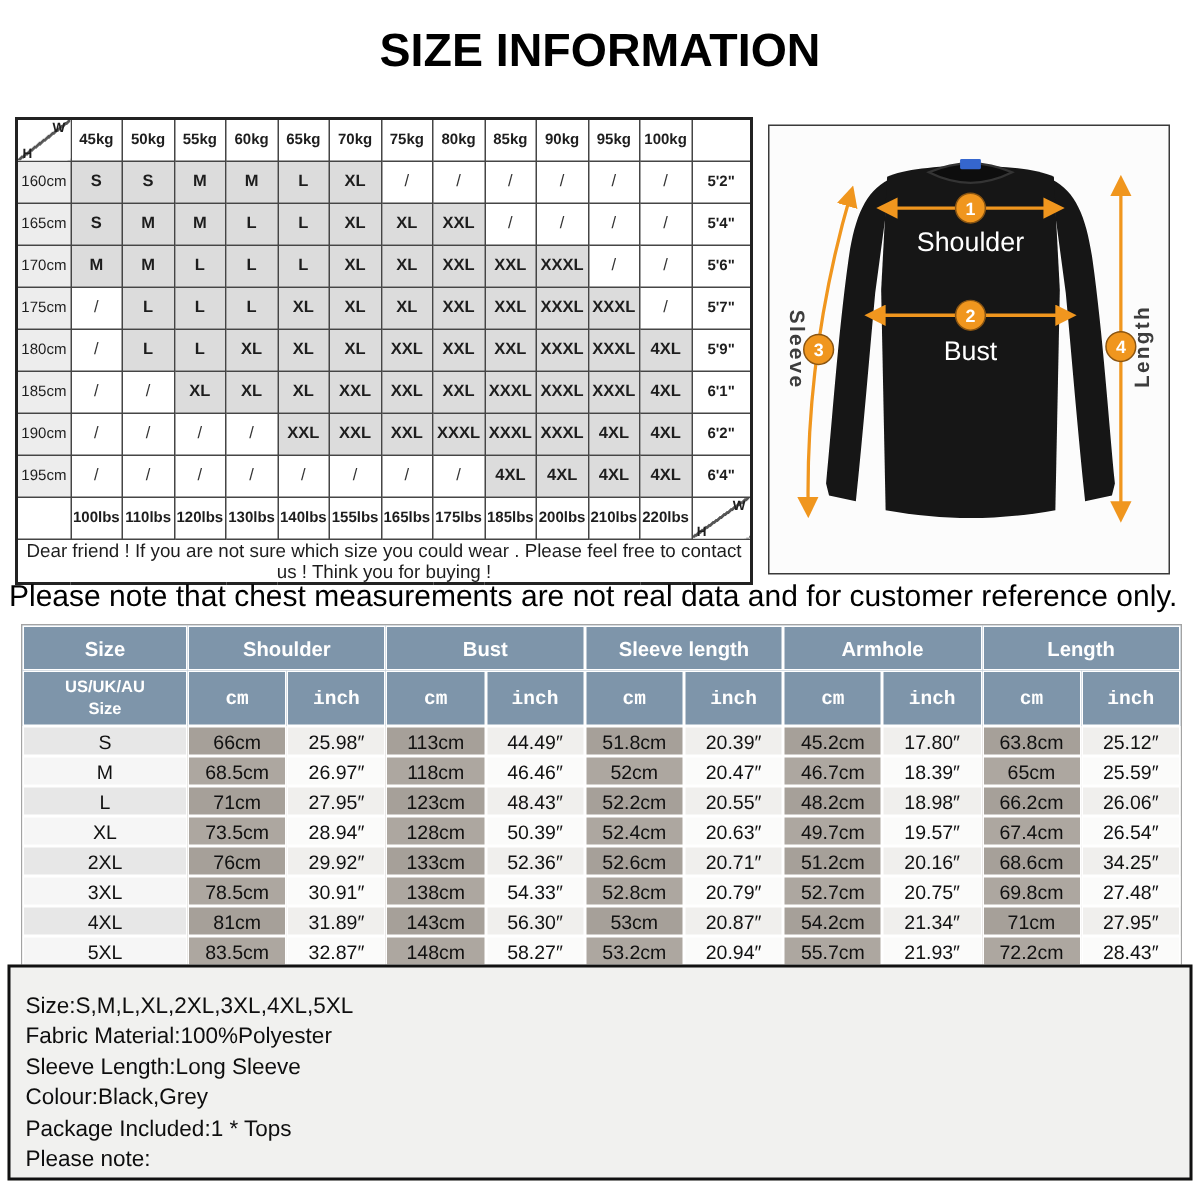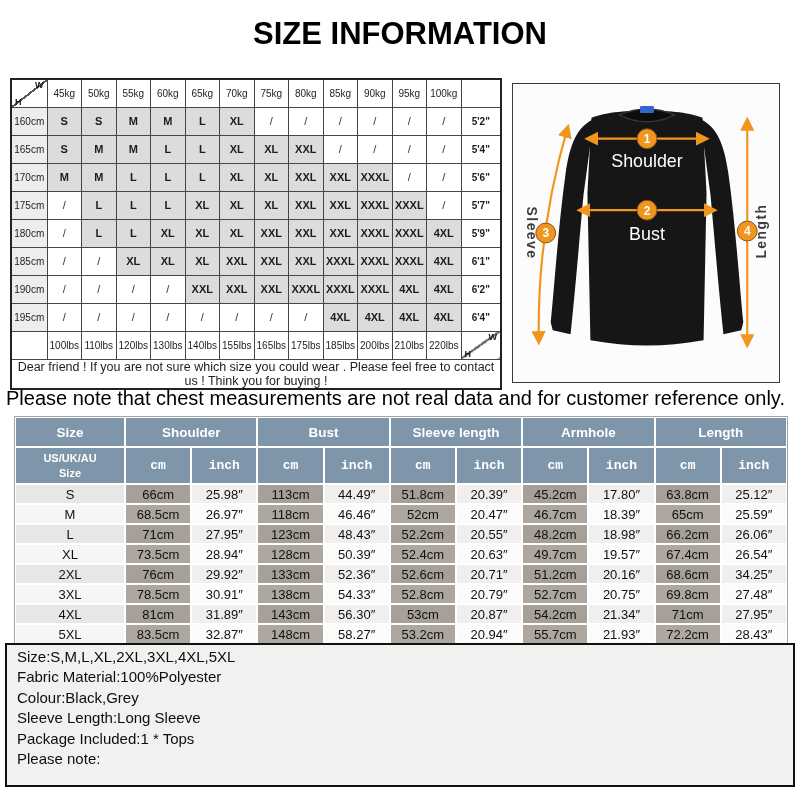--- a/index.html
+++ b/index.html
@@ -6,21 +6,21 @@
   html,body{width:800px;height:800px}
   body{position:relative;overflow:hidden;background:#fff;font-family:"Liberation Sans",sans-serif;color:#111}
   .title{position:absolute;top:16px;left:0;width:100%;text-align:center;
          font-size:31px;font-weight:bold;color:#000}
 
   
   table{border-collapse:collapse}
   .matrix{position:absolute;left:10px;top:78px;width:490px;table-layout:fixed;
           border:2px solid #222;background:#fff;font-size:11px;color:#1d1d1d}
   .matrix td{border:1.5px solid #454545;text-align:center;height:28px;padding:0;overflow:hidden}
-  .matrix .wh{font-weight:normal;font-size:10px;background:#fff;height:26px}
+  .matrix .wh{font-weight:bold;font-size:10px;background:#fff;height:26px}
   .matrix .hh{font-weight:normal;font-size:10px;background:#ededed}
   .matrix .size{background:var(--mgray,#dcdcdc);font-weight:bold}
   .matrix .empty{background:#fff;color:#333}
   .matrix .ih{background:#fff;font-weight:bold;font-size:10px}
   .matrix .sp{background:#fff}
   .matrix .foot{font-size:12.5px;background:#fff;height:27px}
   .corner{position:relative;background:
       linear-gradient(to bottom right,transparent calc(50% - 1px),#555 calc(50% - 1px),
                       #555 calc(50% + 1px),transparent calc(50% + 1px)) #fff}
   .corner .cw{position:absolute;top:0;right:3px;font-size:9px;font-weight:bold}
@@ -54,21 +54,21 @@
   .measure .szc{height:20px}
   .measure tr.odd .szc{background:#e7e7e7}
   .measure tr.even .szc{background:#f6f6f6}
   .measure .cm{background:var(--cm,#a6a099)}
   .measure tr.even .cm{background:#ada7a0}
   .measure tr.odd .inch{background:#f0efed}
   .measure tr.even .inch{background:#fbfbfa}
 
   
   .details{position:absolute;left:5px;top:643px;width:790px;height:144px;
-           border:2px solid #111;background:var(--dbg,#f1f1ef);padding:2px 10px;font-size:15px;color:#0e0e0e}
+           border:2px solid #111;background:var(--dbg,#f1f1ef);padding:16px 10px;font-size:15px;color:#0e0e0e}
   .dline{line-height:20.4px;white-space:nowrap}
 </style>
 </head>
 <body>
 
 <div class="title">SIZE INFORMATION</div>
 
 <table class="matrix">
   <colgroup>
     <col style="width:36px">
@@ -438,17 +438,17 @@
         <td class="inch">21.93″</td>
         <td class="cm">72.2cm</td>
         <td class="inch">28.43″</td>
       </tr>
     </tbody>
 </table>
 
 <div class="details">
     <div class="dline">Size:S,M,L,XL,2XL,3XL,4XL,5XL</div>
     <div class="dline">Fabric Material:100%Polyester</div>
+    <div class="dline">Sleeve Length:Long Sleeve</div>
     <div class="dline">Colour:Black,Grey</div>
-    <div class="dline">Sleeve Length:Long Sleeve</div>
     <div class="dline">Package Included:1 * Tops</div>
     <div class="dline">Please note:</div>
   </div>
 
 </body></html>

